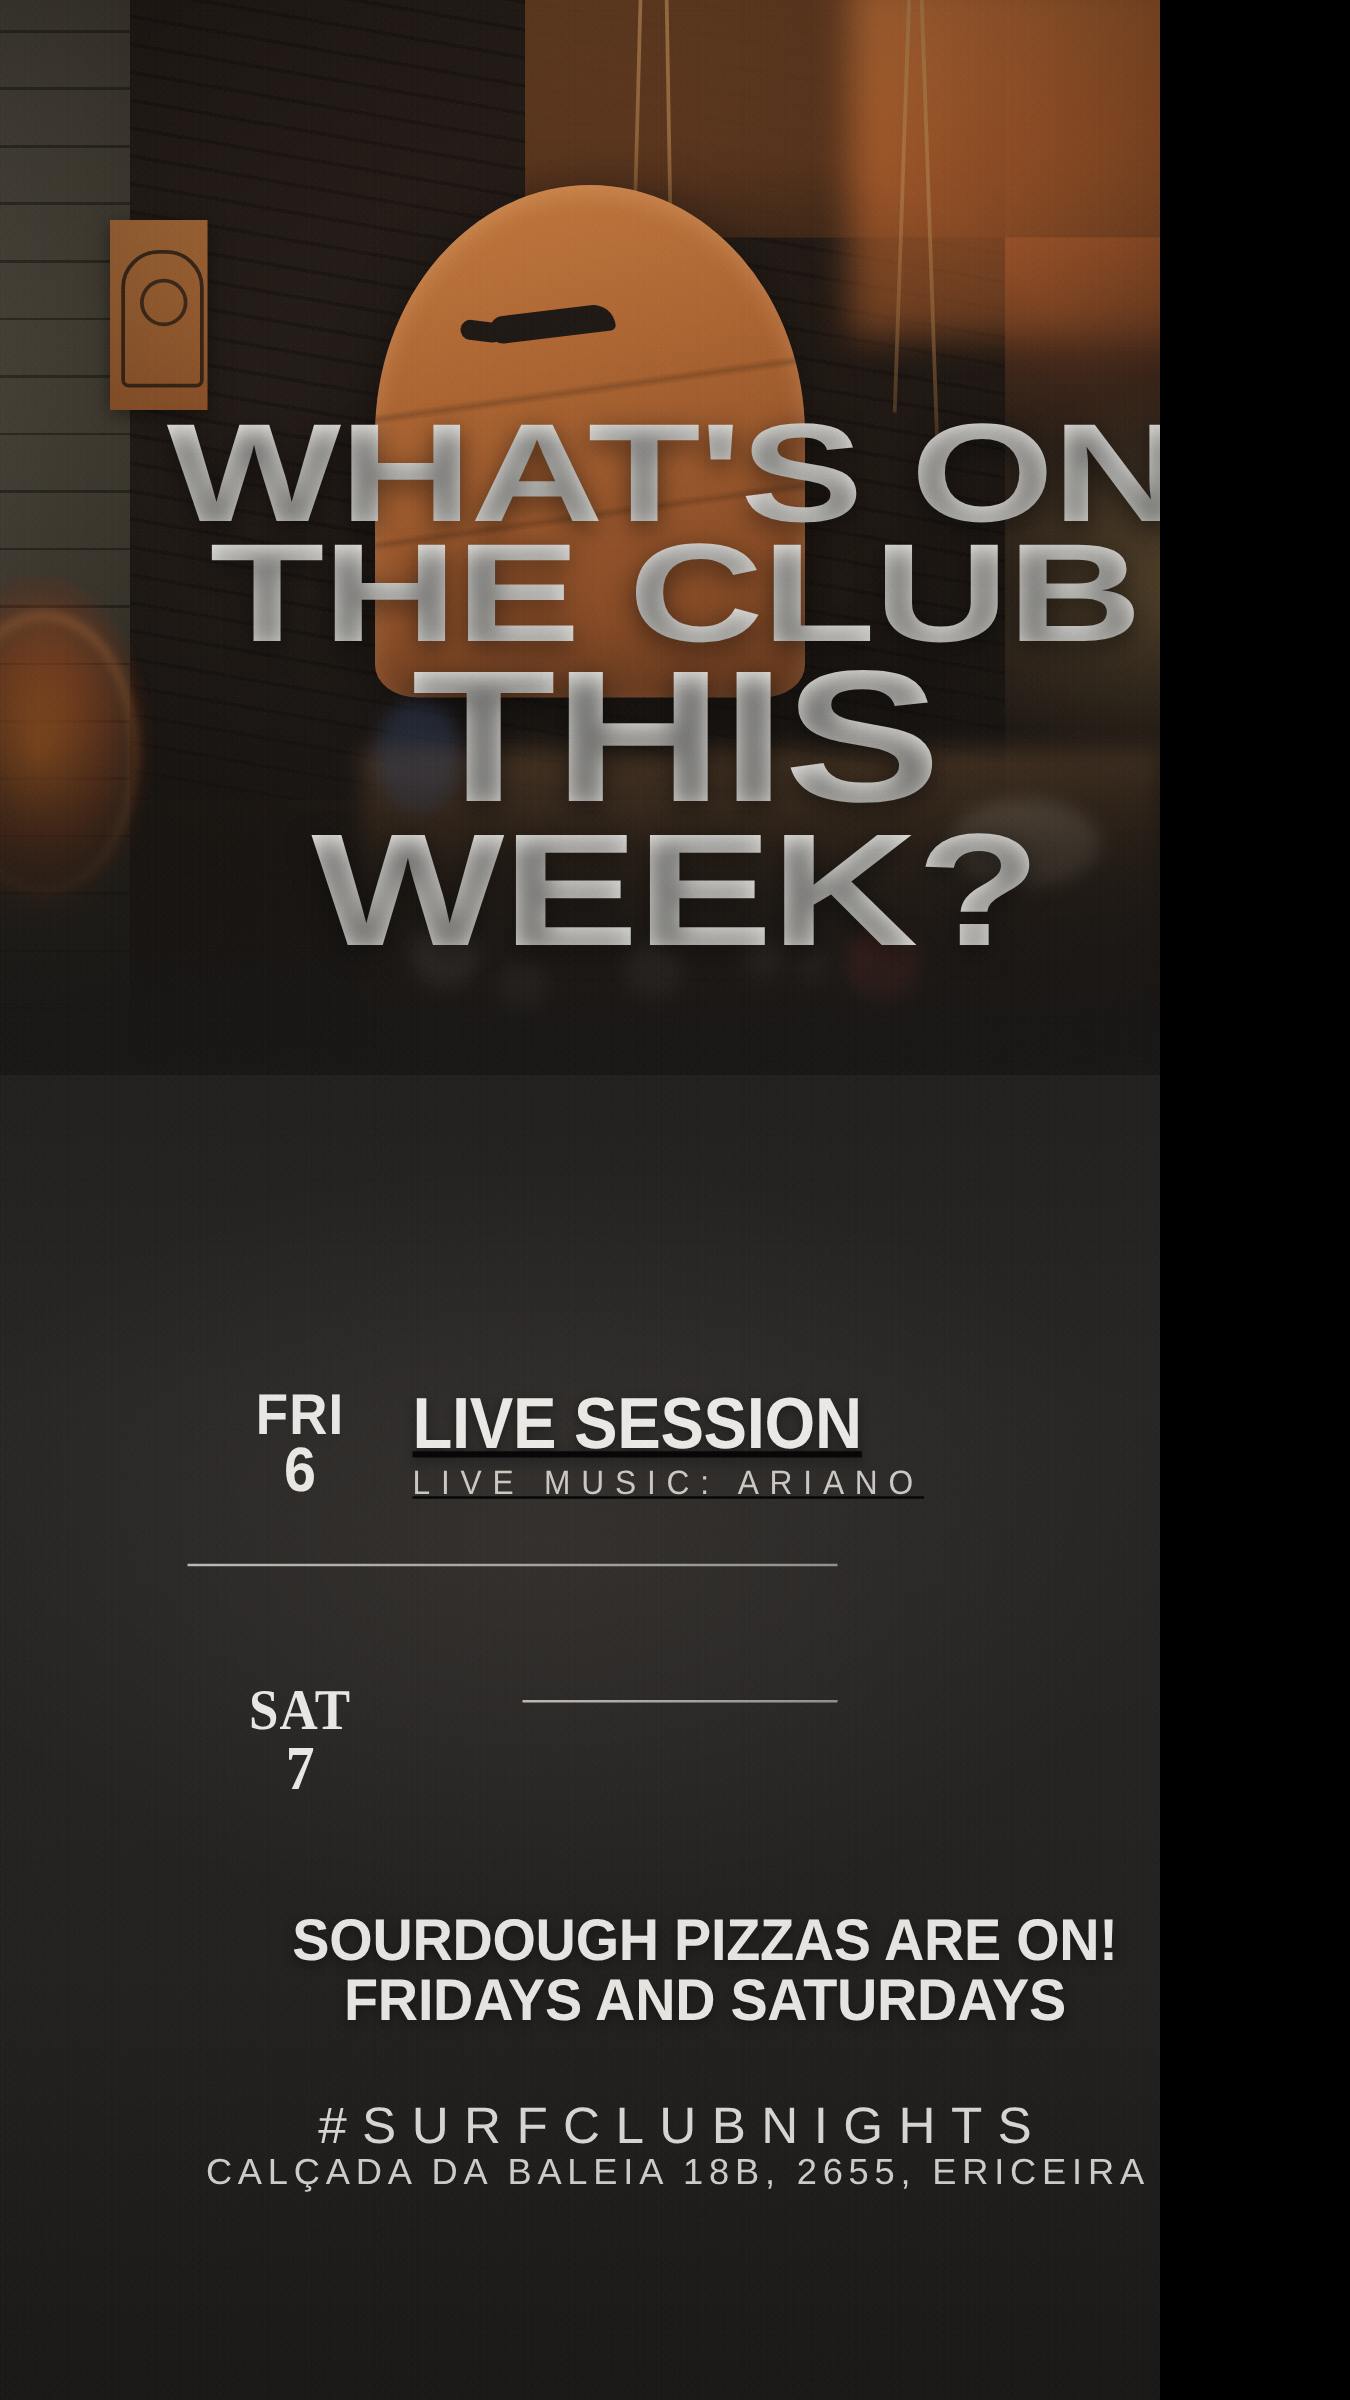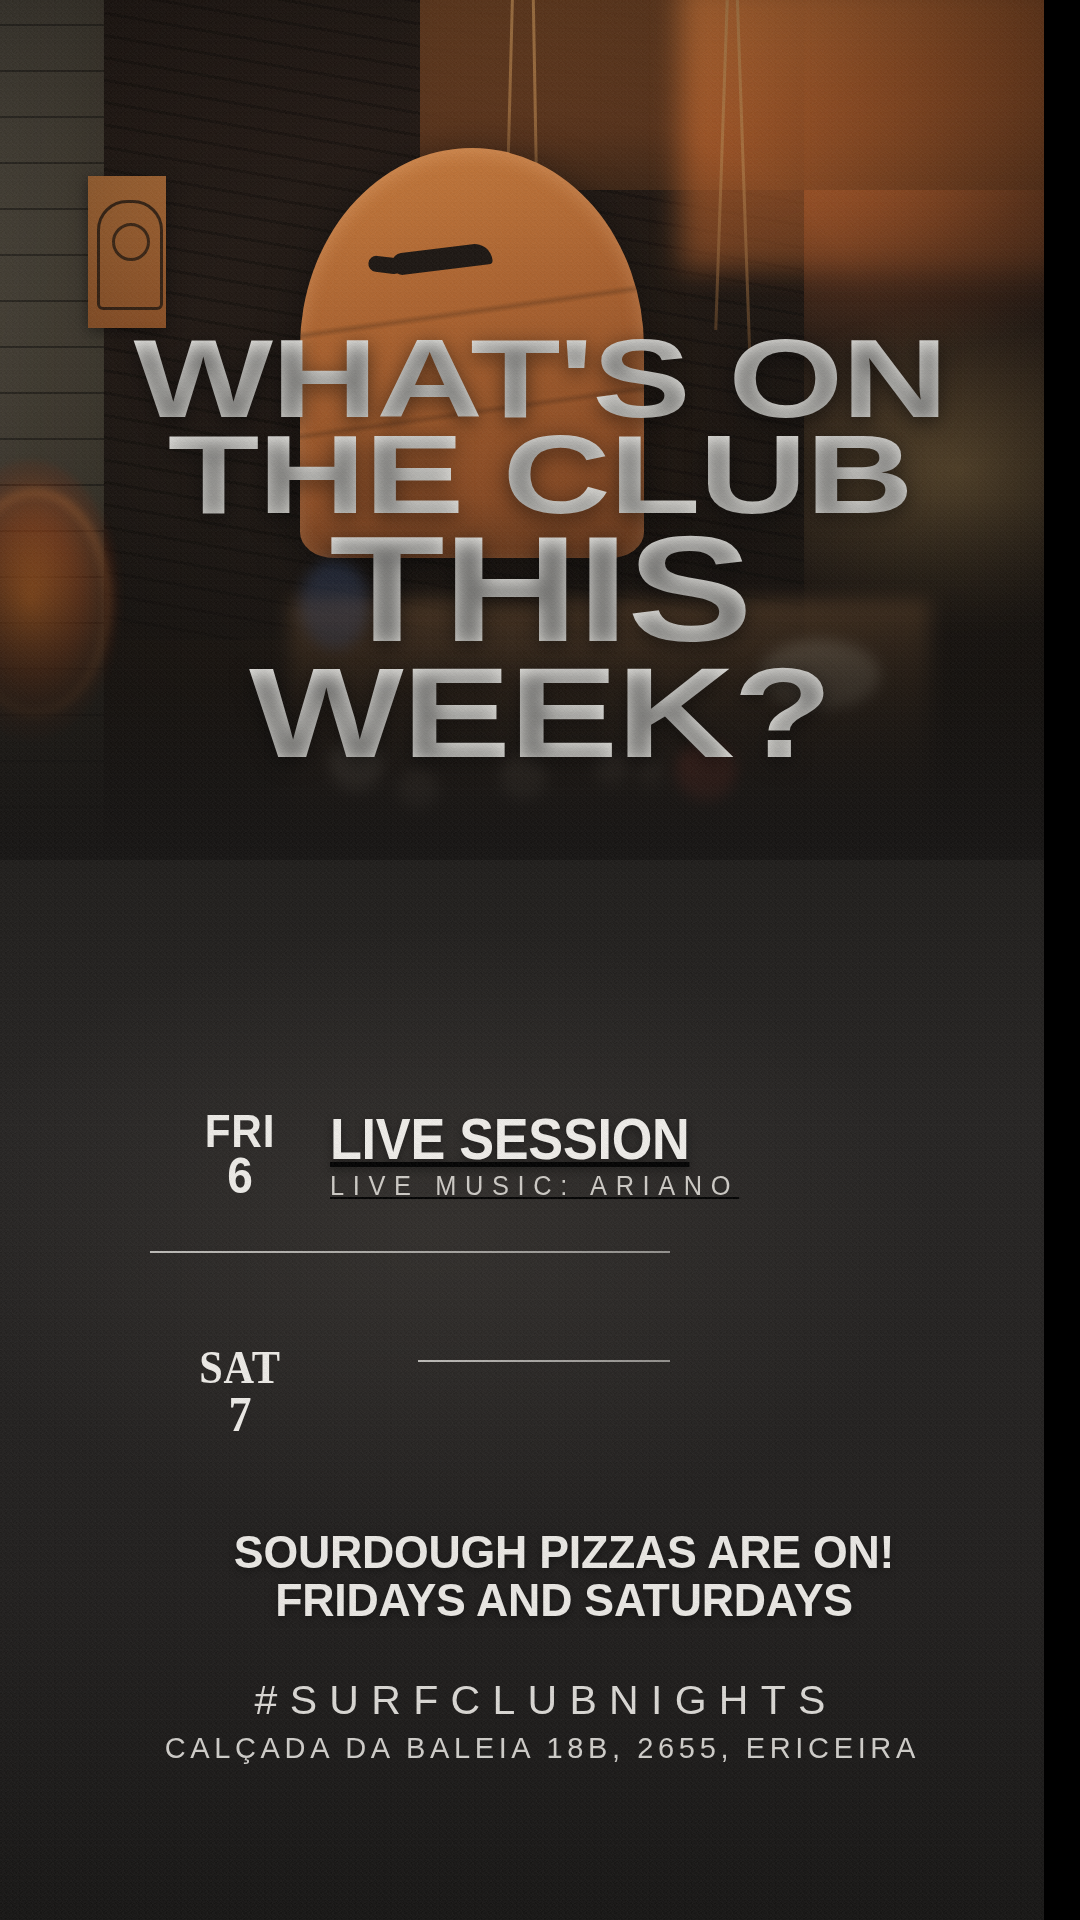--- a/index.html
+++ b/index.html
@@ -6,21 +6,21 @@
     margin: 0;
     padding: 0;
     background: #000;
   }
   body {
     font-family: "Liberation Sans", sans-serif;
   }
 
   #poster {
     position: relative;
-    width: 1044px;
+    width: 928px;
     height: 1920px;
     overflow: hidden;
     background: #0f172a;
   }
 
   
   .photo {
     position: absolute;
     left: 0; top: 0;
     width: 1080px; height: 900px;
@@ -338,21 +338,20 @@
     font-size: 41px;
     line-height: 1.1;
     font-weight: 400;
     color: #d9d7d3;
     text-transform: uppercase;
     letter-spacing: 0.30em;
     text-indent: 0.30em;
   }
   .address {
     display: block;
-    margin-top: 10px;
     font-size: 29px;
     line-height: 1.1;
     font-weight: 400;
     color: #cfcdc9;
     text-transform: uppercase;
     letter-spacing: 0.16em;
     text-indent: 0.16em;
   }
 </style>
 </head>

